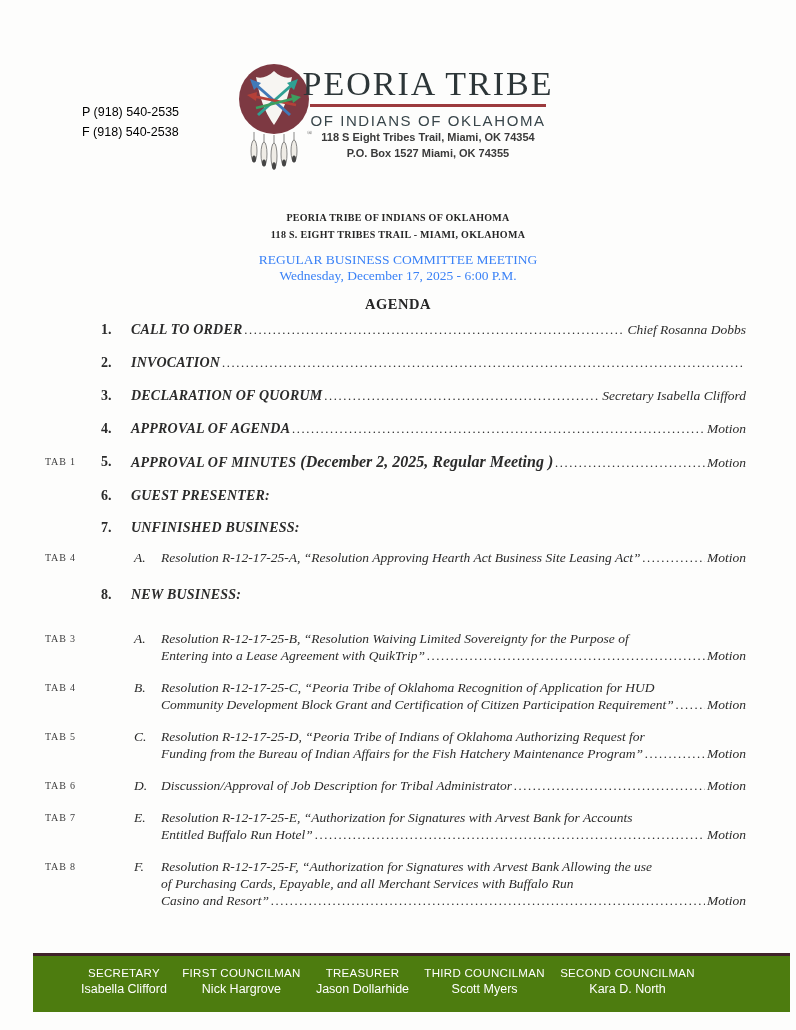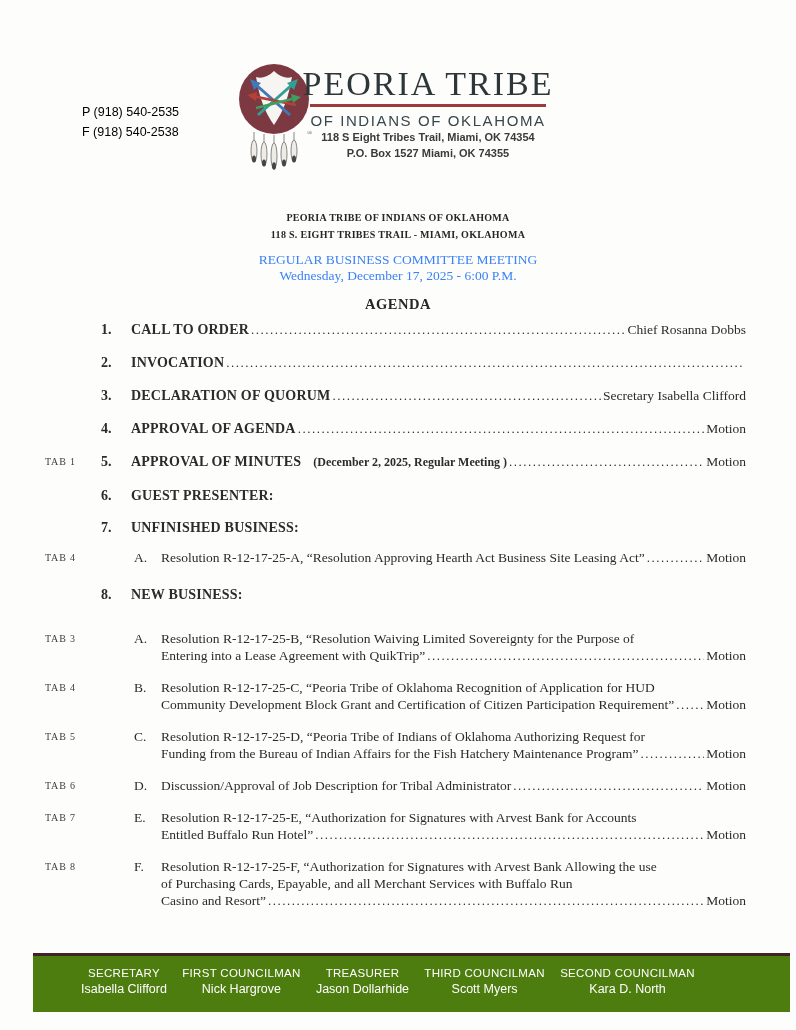--- a/index.html
+++ b/index.html
@@ -63,24 +63,24 @@
   .row {
     display:grid;
     grid-template-columns:56px 30px 1fr;
     align-items:start;
   }
   .tab {
     font-size:10px; letter-spacing:0.8px; color:#3d3d3d;
     line-height:19px; white-space:nowrap;
   }
   .num { font-size:14px; font-weight:700; line-height:19px; }
-  .content { min-width:0; }
+  .content { min-width:0;font-style:italic; }
   .line { display:flex; align-items:baseline; line-height:19px; }
   .ttl { font-size:14px; font-weight:700; letter-spacing:0.2px; white-space:nowrap; }
-  .note { font-size:12px; font-weight:700; white-space:nowrap; margin-left:12px; }
+  .note { font-size:16px; font-weight:700; white-space:nowrap; margin-left:4px; }
   .leader { flex:1 1 auto; overflow:hidden; white-space:nowrap; font-size:13px; letter-spacing:1.5px; color:#2f2f2f; margin:0 2px; }
   .leader::after { content:"..........................................................................................................................................................."; }
   .right { font-size:13.5px; white-space:nowrap; }
 
   .subgrid { display:grid; grid-template-columns:27px 1fr; align-items:start; padding-left:3px; }
   .letter { font-size:13.5px; line-height:17px; }
   .subtext { min-width:0; }
   .subline { font-size:13.5px; line-height:17px; }
   .subline.last { display:flex; align-items:baseline; }
   .subline.last > span:first-child { white-space:nowrap; }

